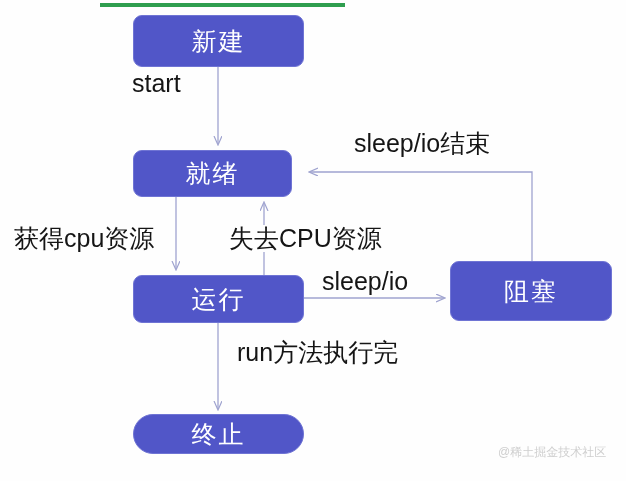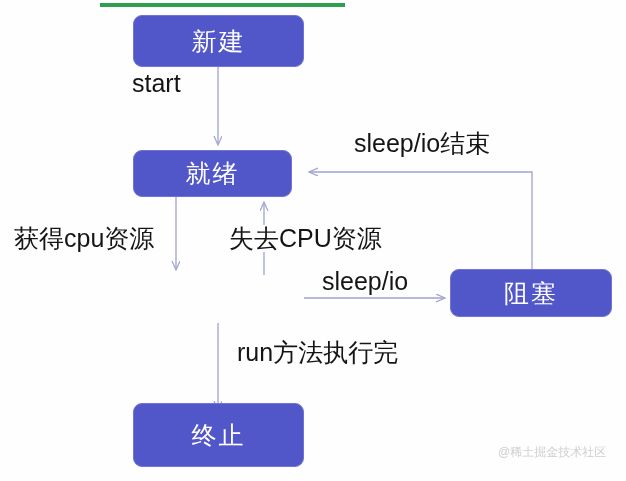--- a/index.html
+++ b/index.html
@@ -37,22 +37,22 @@
     align-items: center;
     justify-content: center;
     font-size: 25px;
     letter-spacing: 2px;
     box-sizing: border-box;
     z-index: 3;
   }
   #node-new      { left: 133px; top: 15px;  width: 171px; height: 52px; }
   #node-ready    { left: 133px; top: 150px; width: 159px; height: 47px; }
   #node-running  { left: 133px; top: 275px; width: 171px; height: 48px; }
-  #node-blocked  { left: 450px; top: 269px; width: 162px; height: 48px; }
-  #node-terminated { left: 133px; top: 403px; width: 171px; height: 64px; }
+  #node-blocked  { left: 450px; top: 261px; width: 162px; height: 60px; }
+  #node-terminated { left: 133px; top: 414px; width: 171px; height: 40px; border-radius: 24px; }
 
   
   .edge-label {
     position: absolute;
     color: #151515;
     font-size: 25px;
     white-space: nowrap;
     z-index: 4;
   }
   #label-start        { left: 132px; top: 69px; }
@@ -125,20 +125,23 @@
   </svg>
 
   <div class="node" id="node-new">
     <span>新建</span>
   </div>
 
   <div class="node" id="node-ready">
     <span>就绪</span>
   </div>
 
+  <div class="node" id="node-running">
+    <span>运行</span>
+  </div>
 
   <div class="node" id="node-blocked">
     <span>阻塞</span>
   </div>
 
   <div class="node" id="node-terminated">
     <span>终止</span>
   </div>
 
   <div class="edge-label" id="label-start">start</div>

